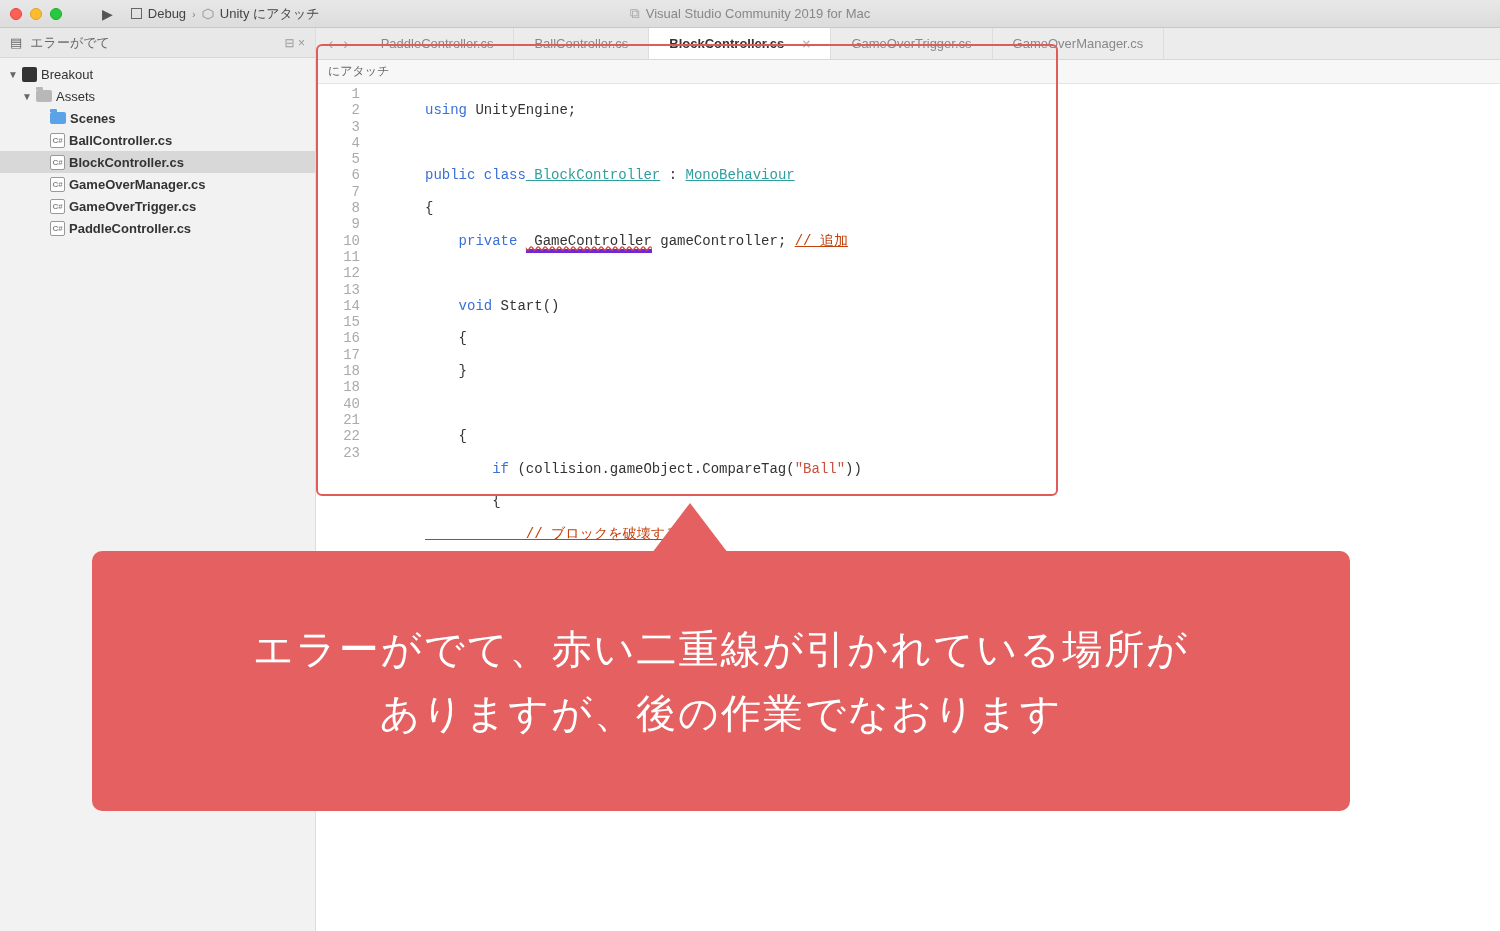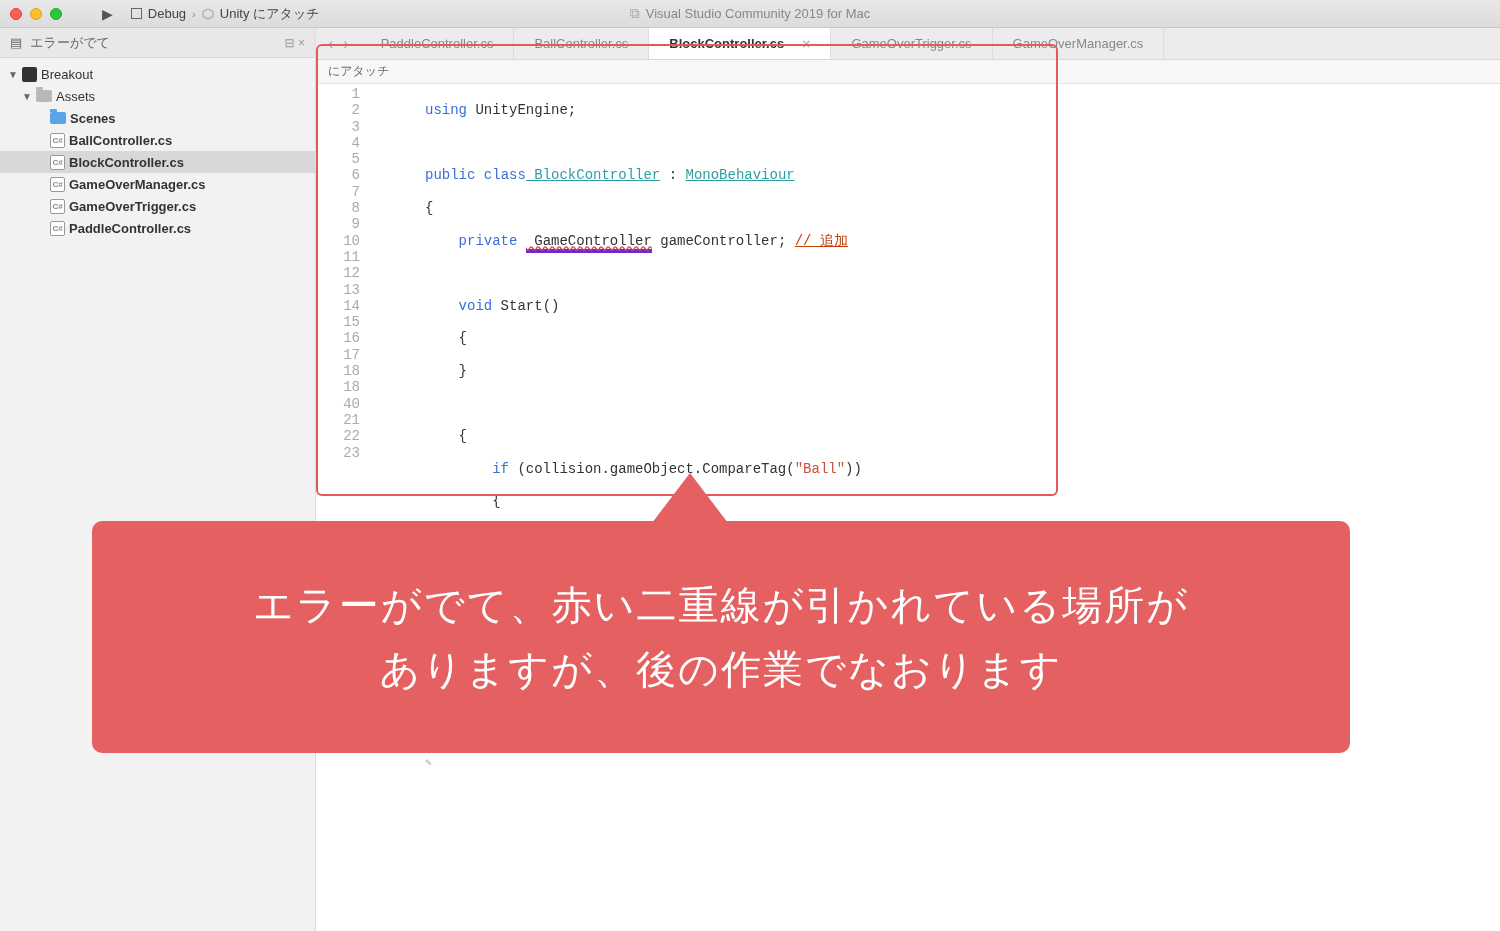--- a/index.html
+++ b/index.html
@@ -91,22 +91,22 @@
 .err { border-bottom: 4px solid #6d28d9; text-decoration: underline wavy #d64545; text-decoration-skip-ink: none; }
 .red-box {
   position: absolute;
   border: 2px solid #e35a5a;
   border-radius: 6px;
   top: 44px; left: 316px; width: 742px; height: 452px;
   pointer-events: none;
 }
 .callout {
   position: absolute;
-  top: 521px; left: 92px;
-  width: 1258px; height: 232px;
+  top: 551px; left: 92px;
+  width: 1258px; height: 260px;
   background: #e56060;
   border-radius: 10px;
   color: #fff;
   font-size: 40px;
   display: flex;
   flex-direction: column;
   align-items: center;
   justify-content: center;
   line-height: 1.6;
   letter-spacing: 2px;

